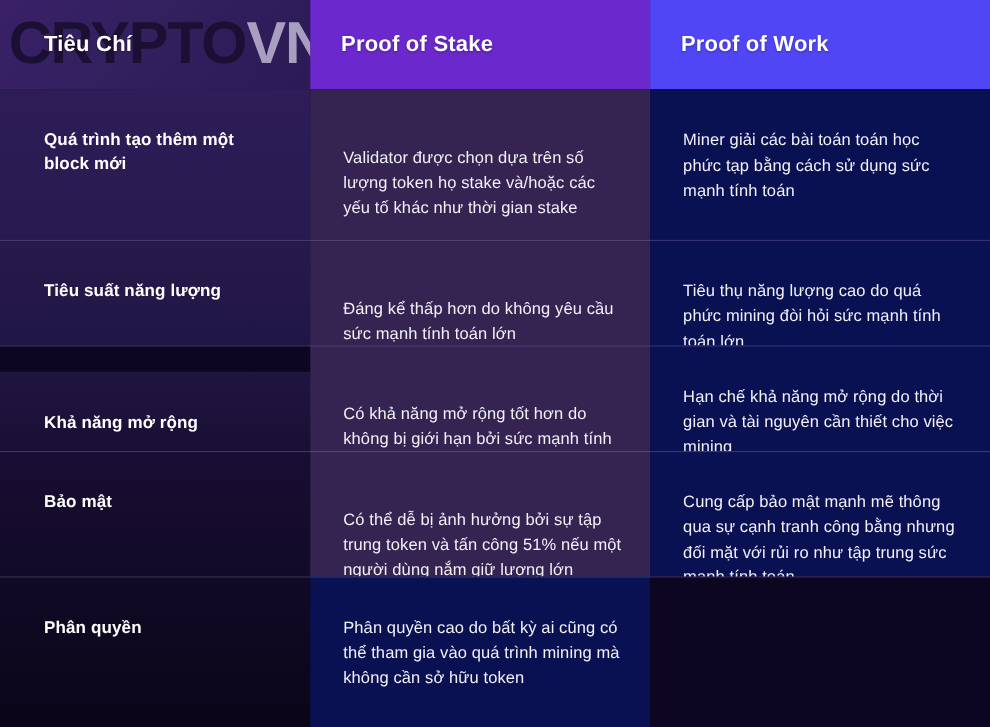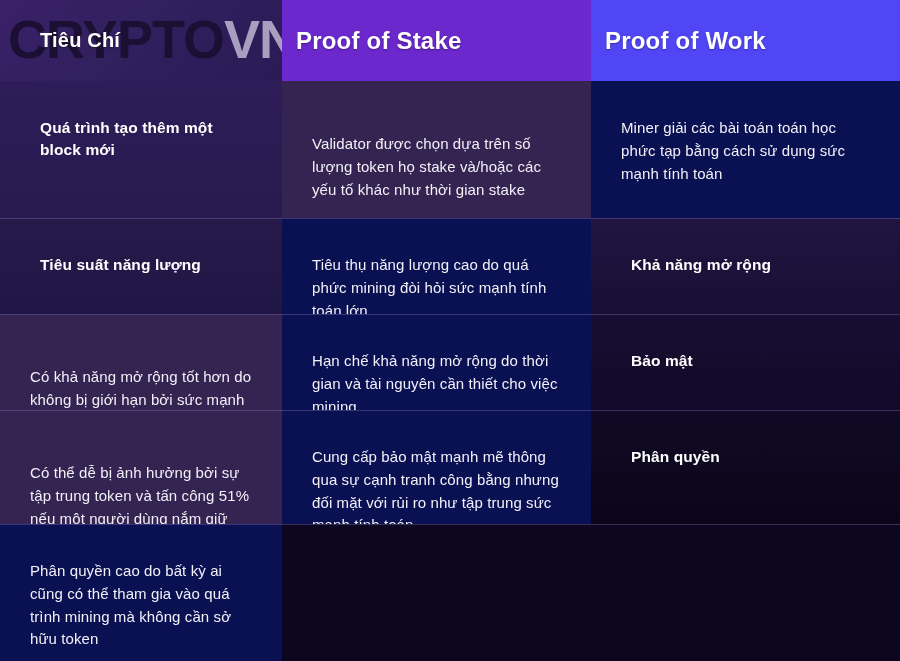--- a/index.html
+++ b/index.html
@@ -26,21 +26,21 @@
 
   .hdr-label {
     position:relative; z-index:3;
     color:#ffffff;
     font-size:20px;
     font-weight:bold;
     letter-spacing:.2px;
     padding-left:40px;
     text-shadow:0 1px 2px rgba(0,0,0,.35);
   }
-  .hdr-pos .hdr-label, .hdr-pow .hdr-label { font-size:24px; padding-left:14px; }
+  .hdr-pos .hdr-label, .hdr-pow .hdr-label { font-size:20px; padding-left:28px; }
 
   
   .watermark {
     position:absolute;
     z-index:1;
     left:8px; top:6px;
     font-size:54px;
     font-weight:bold;
     letter-spacing:-1px;
     line-height:66px;
@@ -58,21 +58,21 @@
     flex-direction:column;
     justify-content:flex-start;
   }
   .cell.crit  { padding:36px 28px 10px 40px; }
   .cell.pos   { padding:52px 26px 10px 30px; background:#352451; }
   .cell.pow   { padding:36px 26px 10px 30px; background:#0a1152; }
 
   
   .crit.r1 { background:linear-gradient(180deg,#2e1d58 0%,#281a50 100%);align-items:center; }
   .crit.r2 { background:linear-gradient(180deg,#261a4b 0%,#201645 100%); }
-  .crit.r3 { background:linear-gradient(180deg,#1f1540 0%,#190f35 100%); }
+  .crit.r3 { background:linear-gradient(180deg,#1f1540 0%,#190f35 100%);margin-top:24px; }
   .crit.r4 { background:linear-gradient(180deg,#180e33 0%,#120a28 100%); }
   .crit.r5 { background:linear-gradient(180deg,#110a26 0%,#0b0519 100%); }
 
   .crit-text {
     color:#ffffff;
     font-size:15.5px;
     font-weight:bold;
     line-height:1.45;
     letter-spacing:.1px;
   }
@@ -123,20 +123,23 @@
   <div class="cell pos">
     <div class="body-text">Validator được chọn dựa trên số lượng token họ stake và/hoặc các yếu tố khác như thời gian stake</div>
   </div>
   <div class="cell pow">
     <div class="body-text">Miner giải các bài toán toán học phức tạp bằng cách sử dụng sức mạnh tính toán</div>
   </div>
 
   <div class="cell crit r2">
     <div class="crit-text">Tiêu suất năng lượng</div>
   </div>
+  <div class="cell pos">
+    <div class="body-text">Đáng kể thấp hơn do không yêu cầu sức mạnh tính toán lớn</div>
+  </div>
   <div class="cell pow">
     <div class="body-text">Tiêu thụ năng lượng cao do quá phức mining đòi hỏi sức mạnh tính toán lớn</div>
   </div>
 
   <div class="cell crit r3">
     <div class="crit-text">Khả năng mở rộng</div>
   </div>
   <div class="cell pos">
     <div class="body-text">Có khả năng mở rộng tốt hơn do không bị giới hạn bởi sức mạnh tính toán</div>
   </div>

